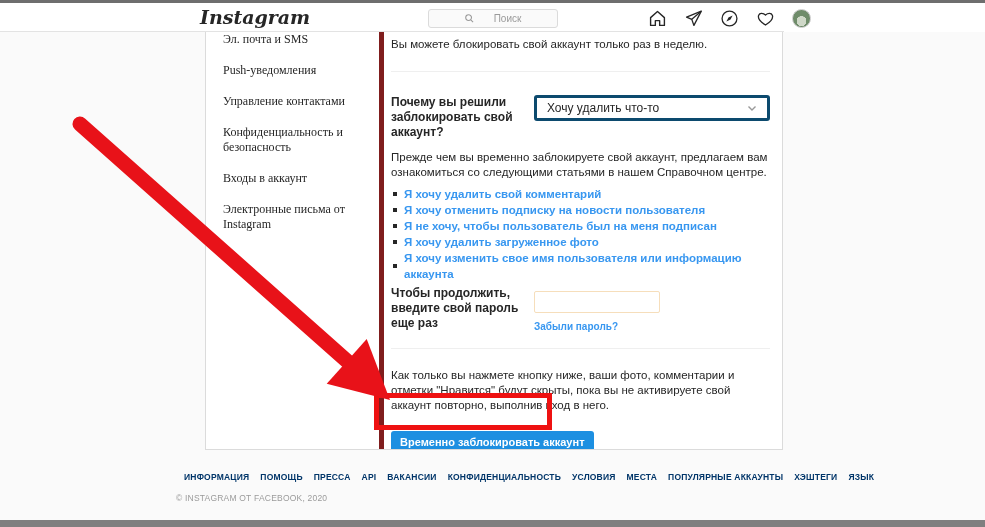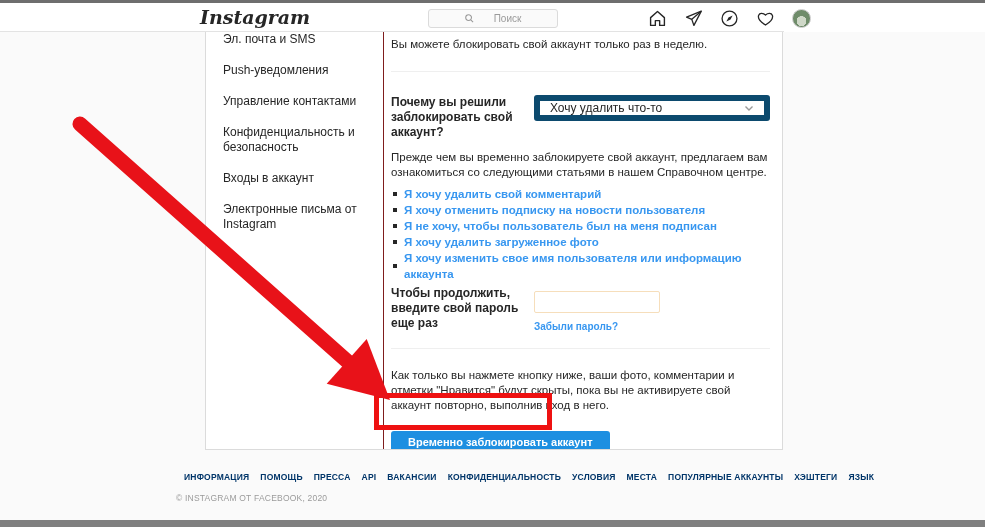--- a/index.html
+++ b/index.html
@@ -18,42 +18,42 @@
   .search-box { position:absolute; left:428px; top:6px; width:130px; height:19px; background:#fafafa; border:1px solid #dbdbdb; border-radius:3px; display:flex; align-items:center; justify-content:center; gap:20px; color:#9a9a9a; font-size:10px; }
   .hdr-icons { position:absolute; left:648px; top:6px; display:flex; align-items:center; gap:17px; }
   .hdr-icons svg { display:block; }
   .avatar { width:19px; height:19px; border-radius:50%; background:radial-gradient(circle at 50% 65%, #cfd8c8 0 35%, #6f8c6a 36% 100%); border:1px solid #c9c9c9; }
 
   
   .page-bg { position:absolute; left:0; top:32px; width:985px; height:488px; background:#fafafa; }
 
   
   .card { position:absolute; left:205px; top:32px; width:578px; height:418px; background:#fff; border:1px solid #dbdbdb; border-top:none; display:flex; overflow:hidden; }
-  .sidebar { width:178px; border-right:1px solid #7f1d1d; padding-left:17px; }
+  .sidebar { width:178px; border-right:5px solid #7f1d1d; padding-left:17px;font-family:Liberation Serif, serif; }
   .sidebar ul { list-style:none; margin-top:-8px; }
   .sidebar li { padding:8px 0; font-size:12px; line-height:15px; color:#262626; width:150px; cursor:pointer; }
   .main { flex:1; padding:5px 12px 0 7px; }
   .main p { font-size:11.5px; line-height:15px; color:#262626; }
   .intro { margin-bottom:19px; }
   .rule { border:none; border-top:1px solid #efefef; height:0; }
   .rule1 { margin-bottom:23px; }
   .form-row { display:flex; margin-bottom:10px; }
   .form-label { width:138px; text-align:left; font-weight:bold; font-size:12px; line-height:15px; }
   .form-field { flex:1; padding-left:3px; }
-  .select { margin-left:2px; height:26px; border:6px solid #0c4a6e; border-radius:3px; background:#fff; display:flex; align-items:center; justify-content:space-between; padding:0 10px; font-size:12px; cursor:pointer; }
+  .select { margin-left:2px; height:26px; border:3px solid #0c4a6e; border-radius:3px; background:#fff; display:flex; align-items:center; justify-content:space-between; padding:0 10px; font-size:12px; cursor:pointer; }
   .help-intro { margin-bottom:6px; }
   .help-links { list-style:none; margin:0 0 4px 2px; }
   .help-links li { display:flex; align-items:baseline; line-height:16px; font-size:11.5px; font-weight:bold; color:#3897f0; cursor:pointer; }
   .help-links .sq { width:4px; height:4px; background:#262626; margin:0 7px 1px 0; flex:none; align-self:center; }
   .pwd-field { padding-top:5px; }
   .pwd-input { margin-left:2px; width:126px; height:22px; border:1px solid #f6debb; border-radius:2px; background:#fff; padding:0 6px; font-size:11px; }
   .forgot { display:inline-block; margin:8px 0 0 2px; font-size:10px; font-weight:bold; color:#3897f0; text-decoration:none; cursor:pointer; }
   .rule2 { margin-top:14px; margin-bottom:19px; }
   .warning { margin-bottom:18px; }
-  .disable-btn { display:inline-block; background:#1d8fe1; color:#fff; border:none; border-radius:3px; font-family:"Liberation Sans", sans-serif; font-weight:bold; font-size:11px; line-height:13px; padding:5px 17px; cursor:pointer; }
+  .disable-btn { display:inline-block; background:#1d8fe1; color:#fff; border:none; border-radius:3px; font-family:"Liberation Sans", sans-serif; font-weight:bold; font-size:11px; line-height:13px; padding:5px 9px; cursor:pointer; }
 
   
   .footer-links { position:absolute; left:184px; top:472px; display:flex; gap:11px; }
   .footer-links a { font-size:8.5px; font-weight:bold; color:#003569; text-decoration:none; letter-spacing:.2px; cursor:pointer; }
   .copyright { position:absolute; left:176px; top:493px; font-size:8.5px; color:#9b9b9b; letter-spacing:.2px; }
 
   
   .hl-box { position:absolute; left:374px; top:393px; width:178px; height:37px; border:5px solid #ee1111; z-index:40; pointer-events:none; }
   .arrow-svg { position:absolute; left:0; top:0; z-index:50; pointer-events:none; }
 </style>

